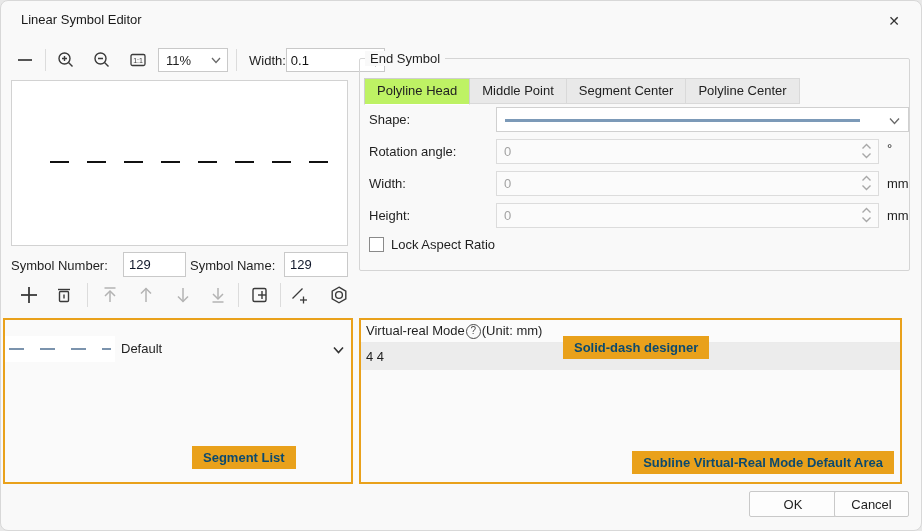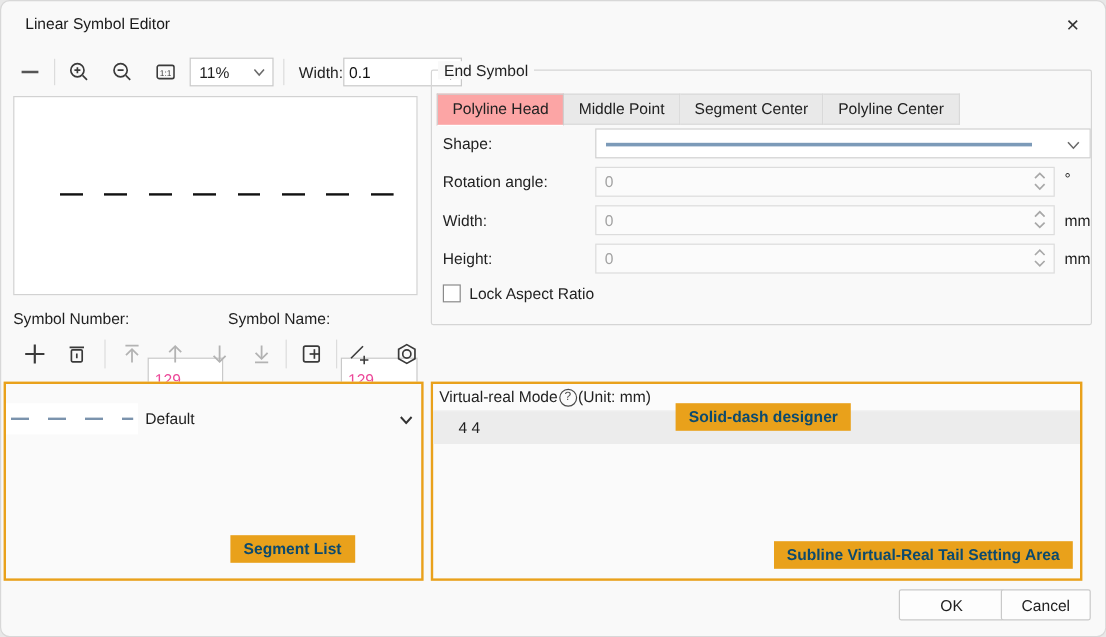--- a/index.html
+++ b/index.html
@@ -49,43 +49,43 @@
     background: #fff; border: 1px solid #d2d2d2;
   }
   .preview-line {
     position: absolute; left: 38px; top: 80px; width: 278px; height: 2px;
     background: repeating-linear-gradient(90deg, #111 0 19px, transparent 19px 37px);
   }
   
   .sym-row { position: absolute; left: 0; top: 251px; width: 360px; height: 26px; }
   .sym-label { position: absolute; top: 6px; color: #1f1f1f; }
   .sym-input {
-    position: absolute; top: 0; height: 37px; background: #fff; border: 1px solid #c9c9c9;
-    font-family: inherit; font-size: 13px; color: #ec4899; padding-left: 5px; width: 63px; outline: 0; margin-top: 46px;
+    position: absolute; top: 0; height: 25px; background: #fff; border: 1px solid #c9c9c9;
+    font-family: inherit; font-size: 13px; color: #0f172a; padding-left: 5px; width: 63px; outline: 0;
   }
   
   .icon-strip { position: absolute; top: 284px; left: 0; width: 360px; height: 22px; }
   .istrip-btn { position: absolute; width: 20px; height: 20px; cursor: pointer; }
   .istrip-sep { position: absolute; width: 1px; height: 24px; top: -2px; background: #dcdcdc; }
   
   .group {
     position: absolute; left: 358px; top: 57px; width: 551px; height: 213px;
     border: 1px solid #d5d5d5; border-radius: 2px;
   }
   .group-label {
     position: absolute; left: 364px; top: 50px; background: #f9f9f9; padding: 0 5px; color: #1f1f1f;
   }
   .tabs { position: absolute; left: 363px; top: 77px; display: flex; align-items: flex-end; }
   .tab {
     padding: 4px 12px 5px 12px; font-size: 13px; color: #222; cursor: pointer;
     background: #e9e9e9; border: 1px solid #d9d9d9; border-left: none;
   }
   .tab.first-inactive { border-left: 1px solid #d9d9d9; }
   .tab.active {
-    background: #fca5a5; border: 1px solid #cfcfcf; border-bottom: 1px solid #fff;
+    background: #bef264; border: 1px solid #cfcfcf; border-bottom: 1px solid #fff;
     position: relative; z-index: 2; margin-bottom: -1px; padding-bottom: 6px;
   }
   .form-label { position: absolute; left: 368px; color: #1f1f1f; }
   .combo-shape {
     position: absolute; left: 495px; top: 106px; width: 413px; height: 25px;
     background: #fff; border: 1px solid #d0d0d0; cursor: pointer;
   }
   .shape-line {
     position: absolute; left: 8px; top: 11px; width: 355px; height: 3px; background: #7c9ab8;
   }
@@ -112,21 +112,21 @@
   }
   .panel-right .panel-header { background: #fbfbfb; border-bottom: 1px solid #ebebeb; padding-left: 5px; }
   .subline-row { position: relative; height: 27px; cursor: pointer; margin-top: 16px; }
   .subline-swatch { position: absolute; left: 0; top: 0; width: 110px; height: 26px; background: #fff; }
   .subline-dash {
     position: absolute; left: 4px; top: 12px; width: 102px; height: 2px;
     background: repeating-linear-gradient(90deg, #7b93ad 0 15px, transparent 15px 31px);
   }
   .subline-text { position: absolute; left: 116px; top: 5px; color: #1f1f1f; }
   .subline-row .chev { position: absolute; right: 7px; top: 10px; }
-  .mode-row { height: 27px; line-height: 27px; padding-left: 21px; background: #ececec; color: #1f1f1f; cursor: text; }
+  .mode-row { height: 27px; line-height: 27px; padding-left: 5px; background: #ececec; color: #1f1f1f; cursor: text; }
   .help-circle {
     display: inline-flex; width: 15px; height: 15px; border: 1px solid #4a4a4a; border-radius: 50%;
     align-items: center; justify-content: center; font-size: 10px; color: #4a4a4a;
     margin: 0 1px; cursor: pointer; flex: 0 0 auto;
   }
   .badge {
     position: absolute; background: #E9A11B; color: #0c4a6e; font-weight: bold; font-size: 13px;
     padding: 4px 11px; white-space: nowrap;
   }
   .badge-subline-list { left: 187px; top: 126px; }
@@ -363,19 +363,19 @@
   </div>
 
   <div class="panel panel-right">
     <div class="panel-header">
       <span>Virtual-real Mode</span>
       <span class="help-circle">?</span>
       <span>(Unit: mm)</span>
     </div>
     <div class="mode-row">4 4</div>
     <div class="badge badge-designer">Solid-dash designer</div>
-    <div class="badge badge-setting-area">Subline Virtual-Real Tail Setting Area</div>
+    <div class="badge badge-setting-area">Subline Virtual-Real Mode Default Area</div>
   </div>
 
   <div class="btn btn-ok">OK</div>
   <div class="btn btn-cancel">Cancel</div>
 
 </div>
 
 </body></html>

